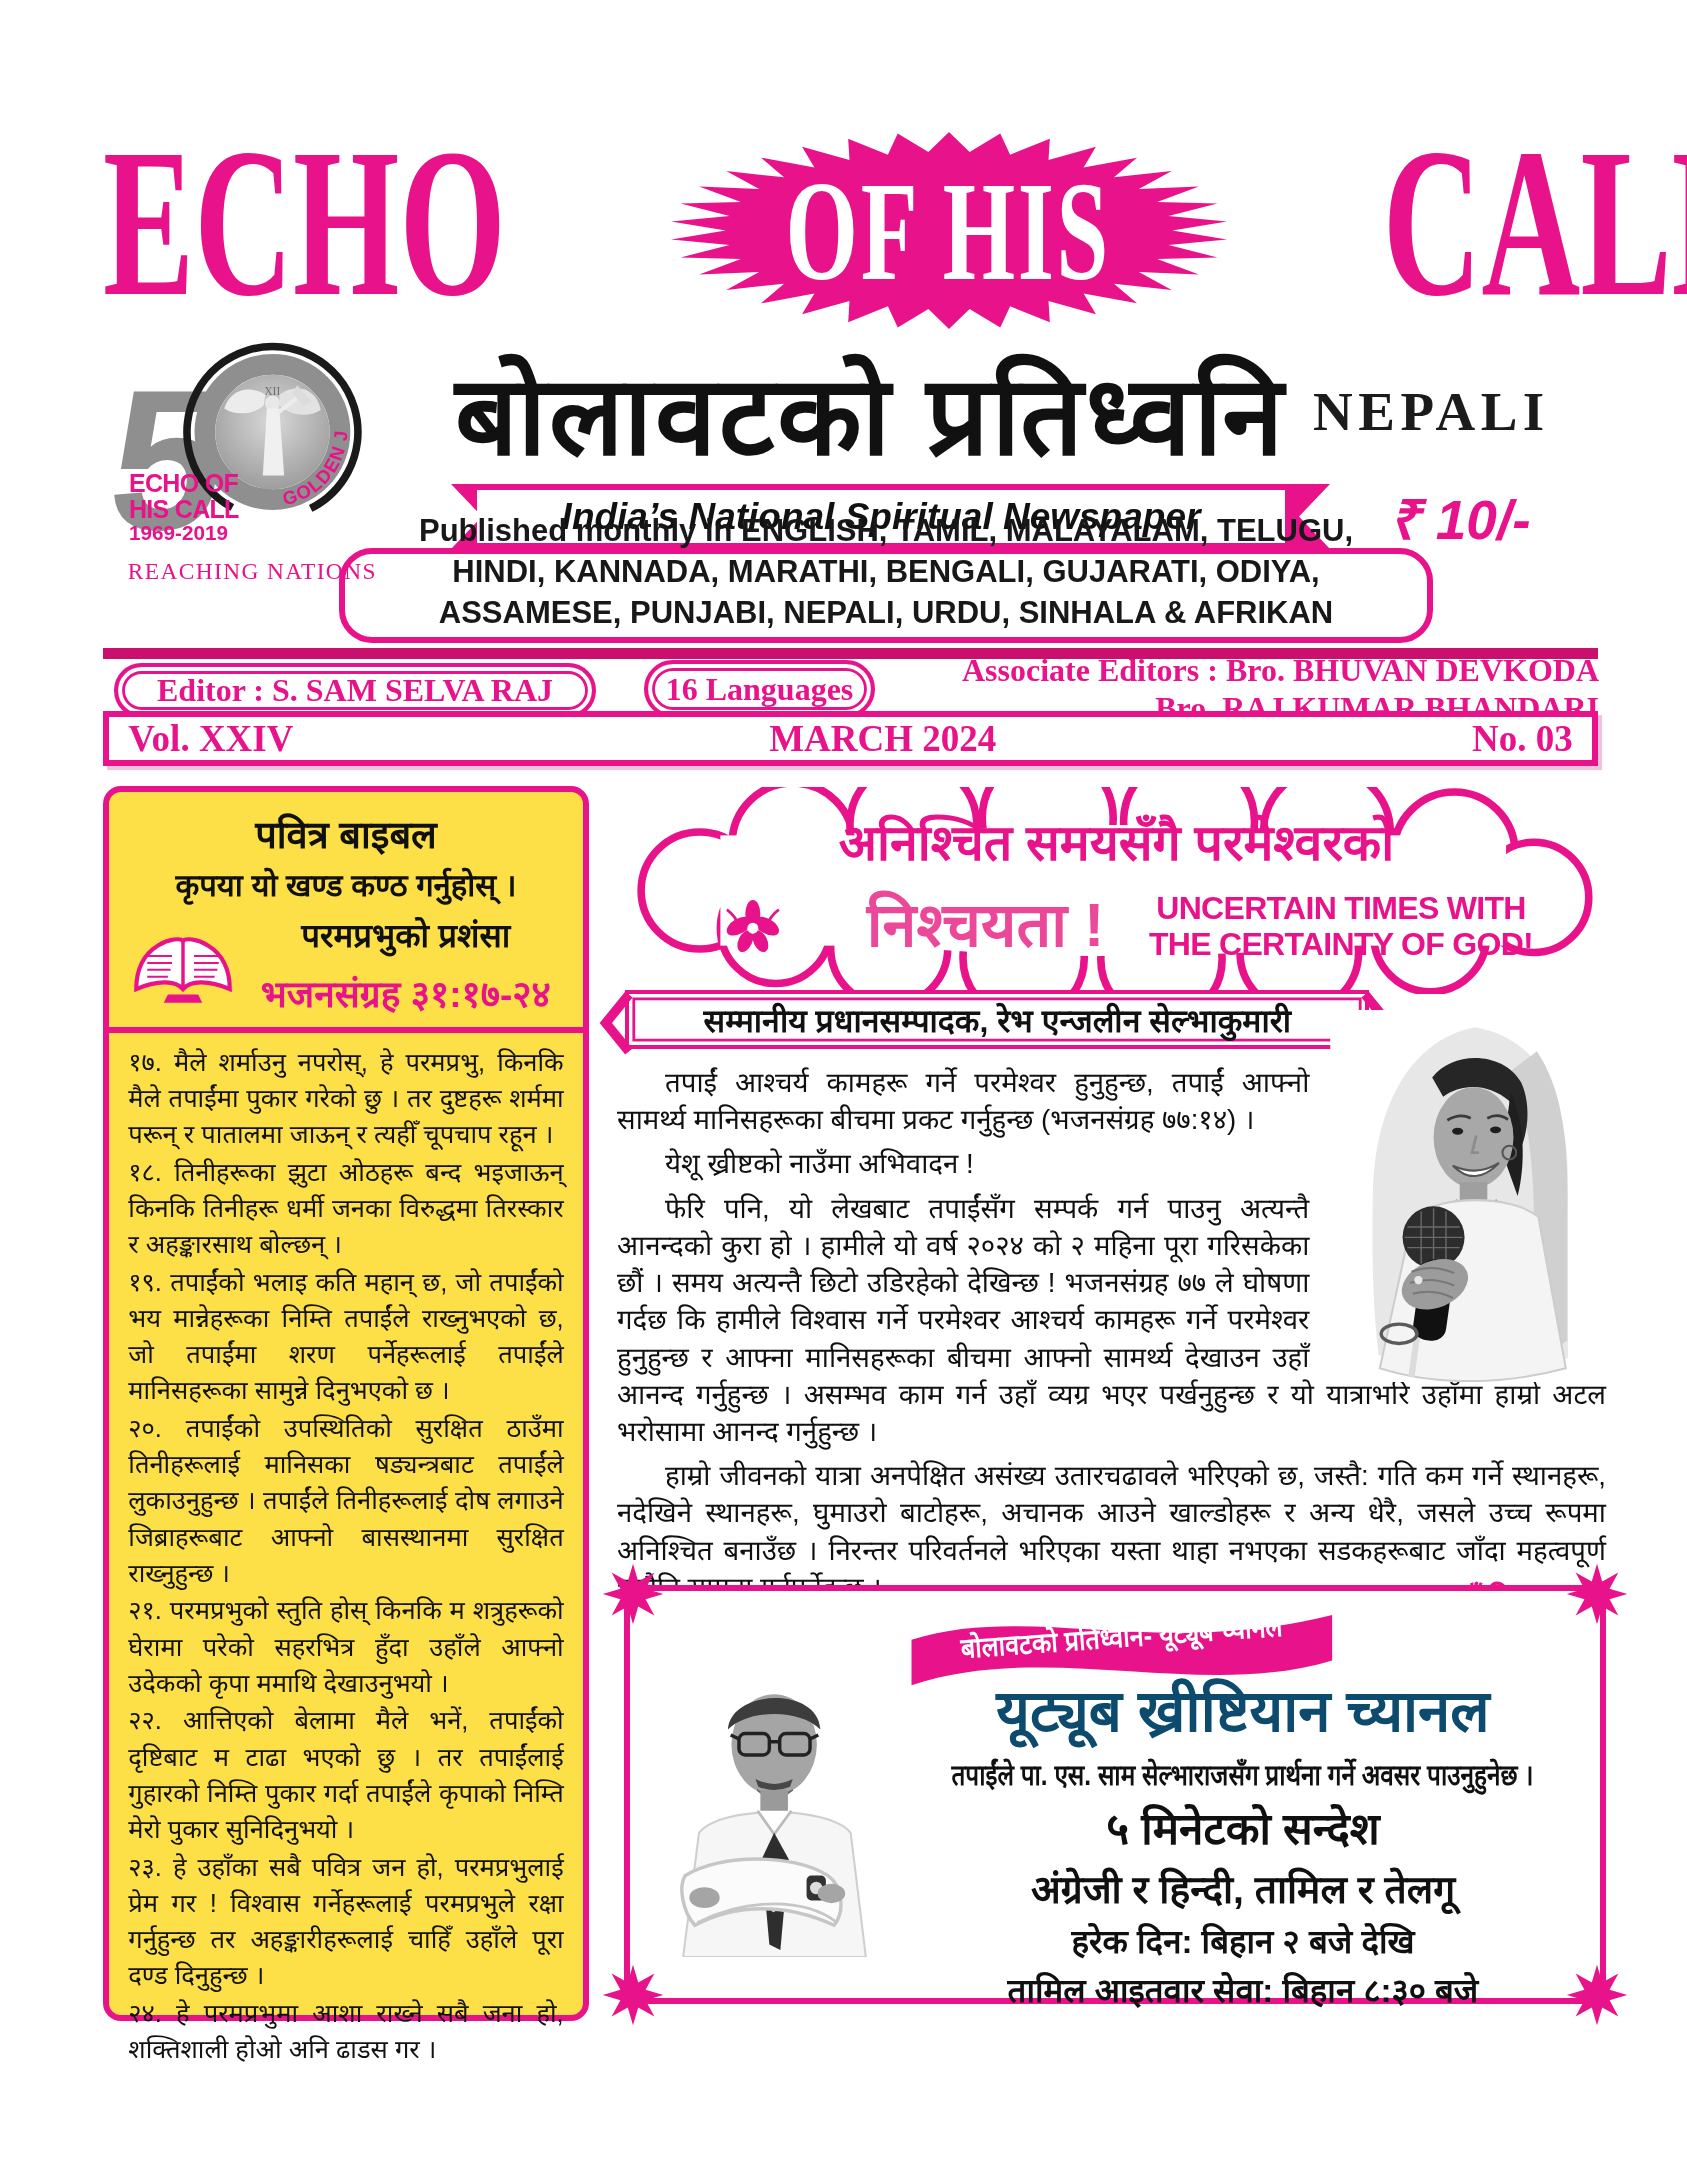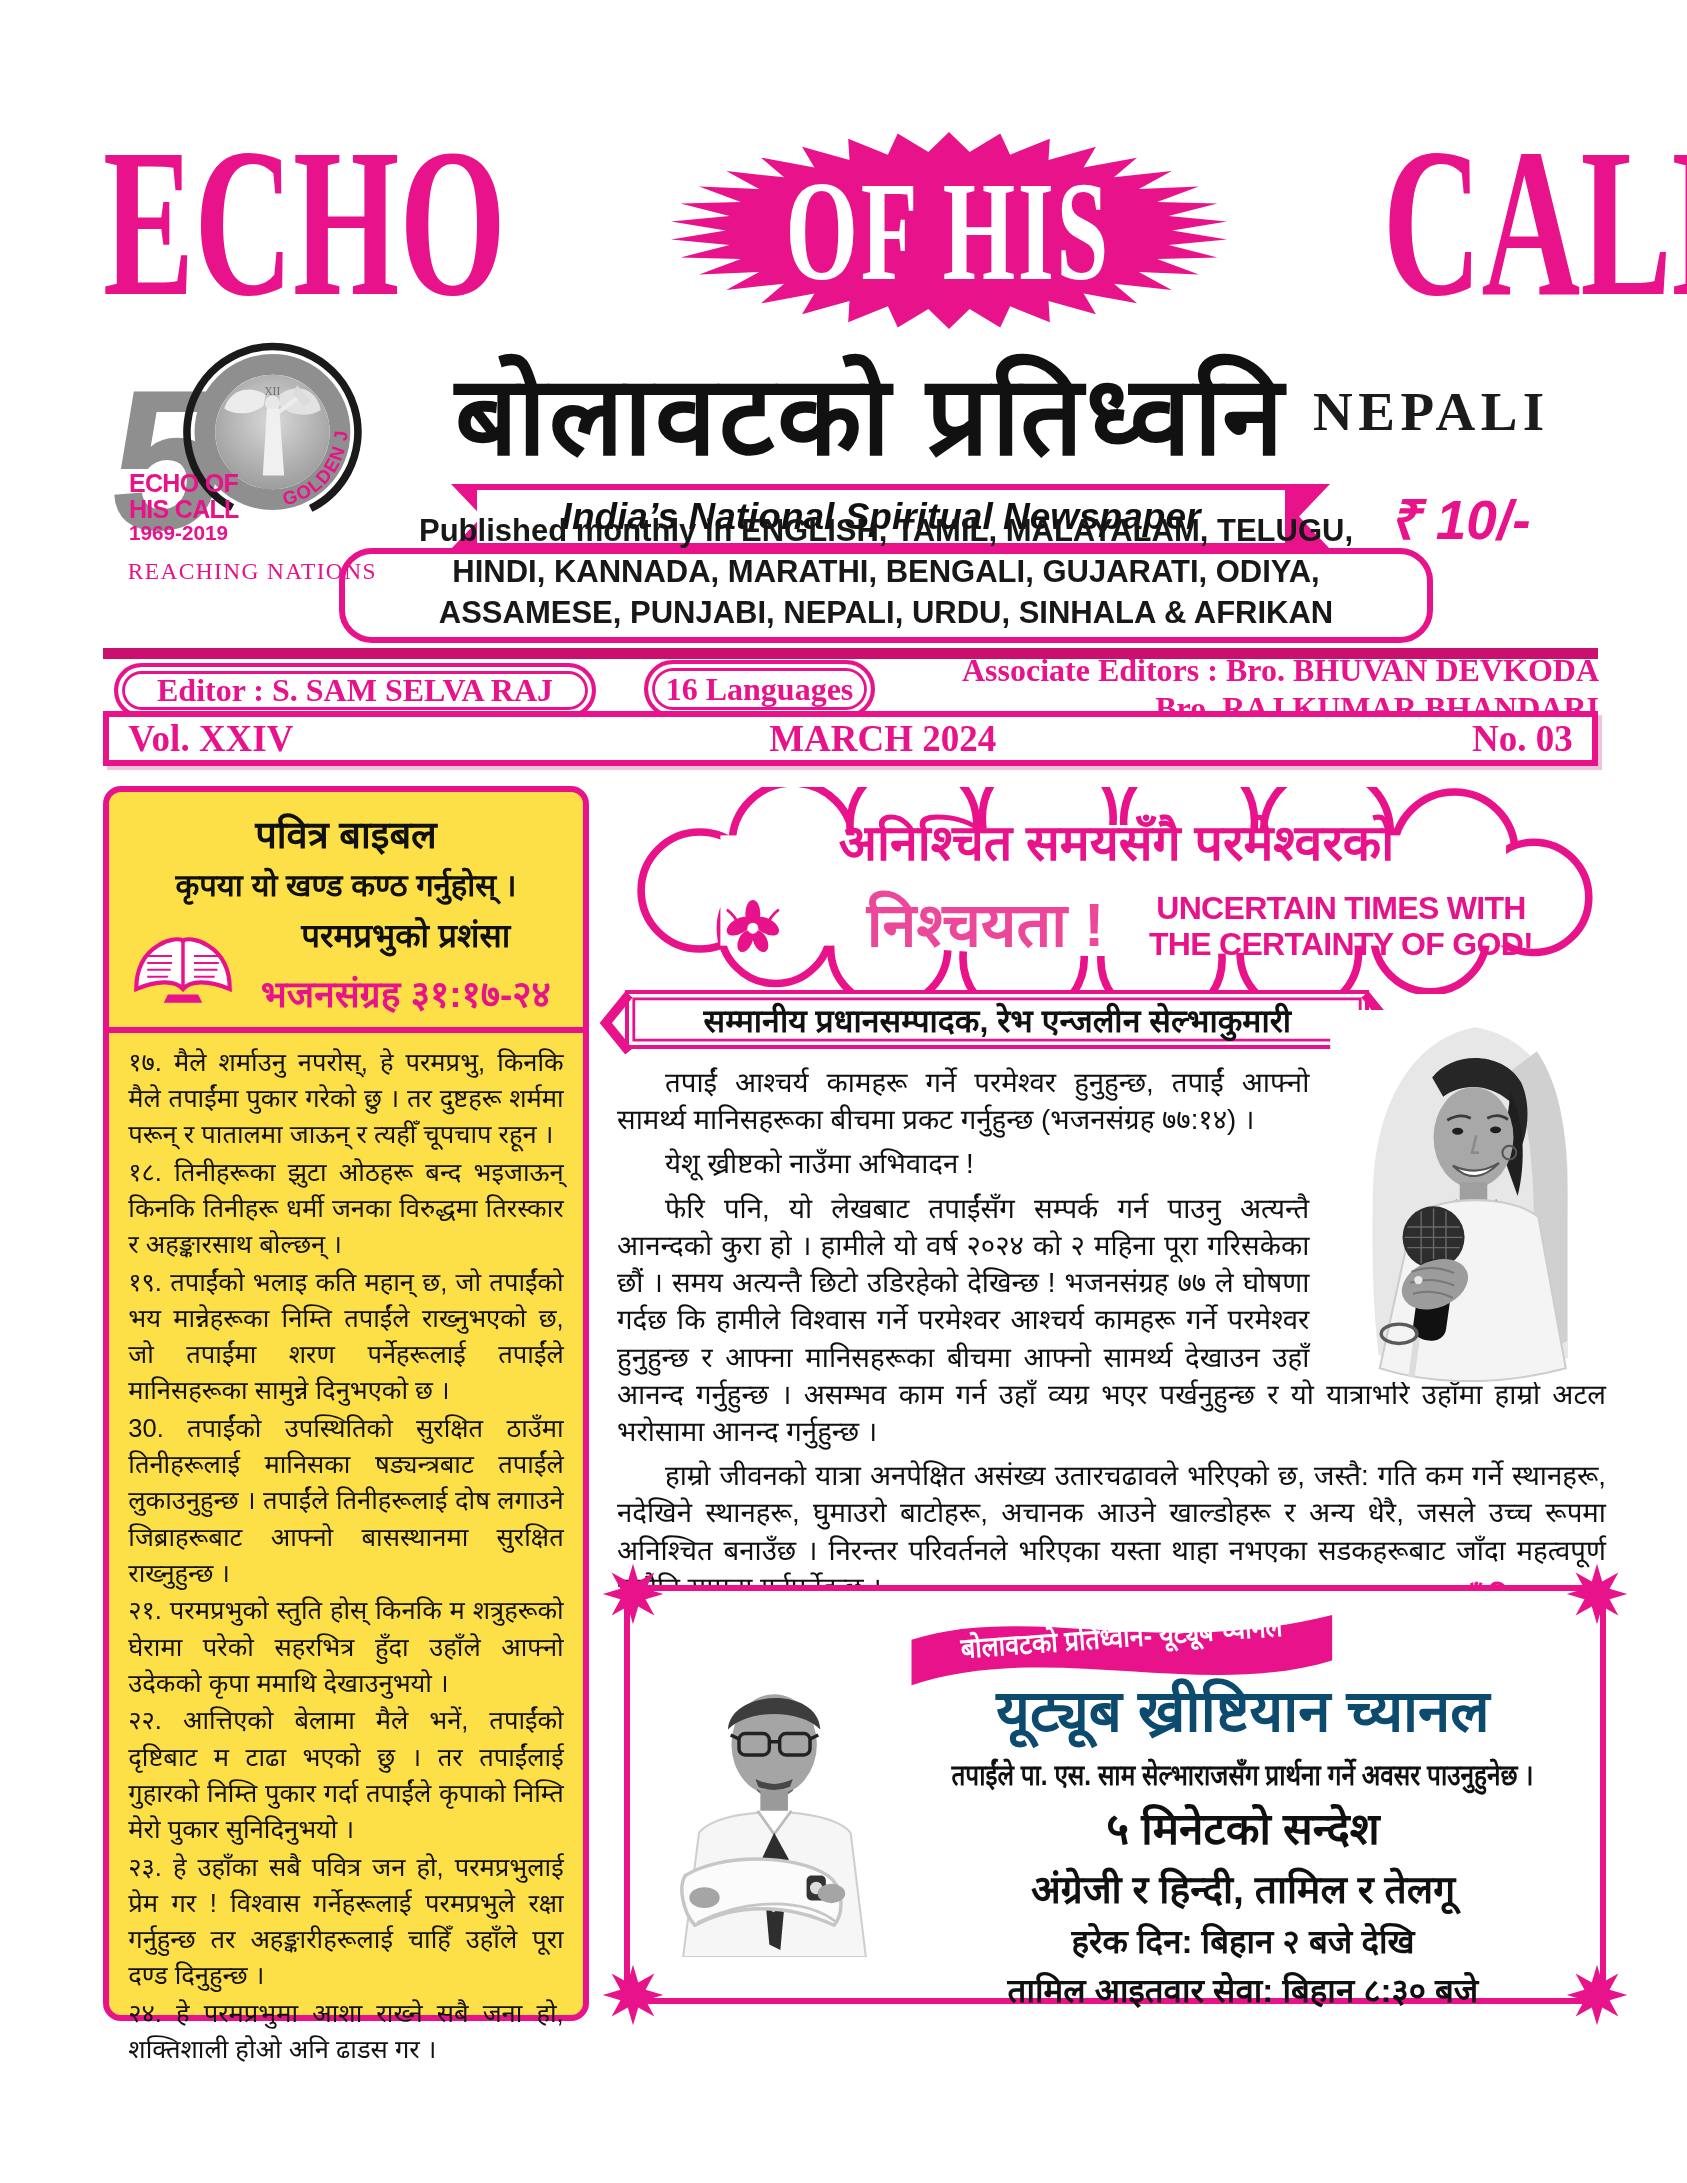--- a/index.html
+++ b/index.html
@@ -207,21 +207,21 @@
       <div class="sc-col">
         <p class="sc-section">परमप्रभुको प्रशंसा</p>
         <p class="sc-ref">भजनसंग्रह ३१:१७-२४</p>
       </div>
     </div>
     <hr class="sc-div">
     <div class="verses">
       <p>१७. मैले शर्माउनु नपरोस्, हे परमप्रभु, किनकि मैले तपाईंमा पुकार गरेको छु । तर दुष्टहरू शर्ममा परून् र पातालमा जाऊन् र त्यहीँ चूपचाप रहून ।</p>
       <p>१८. तिनीहरूका झुटा ओठहरू बन्द भइजाऊन् किनकि तिनीहरू धर्मी जनका विरुद्धमा तिरस्कार र अहङ्कारसाथ बोल्छन् ।</p>
       <p>१९. तपाईंको भलाइ कति महान् छ, जो तपाईंको भय मान्नेहरूका निम्ति तपाईंले राख्नुभएको छ, जो तपाईंमा शरण पर्नेहरूलाई तपाईंले मानिसहरूका सामुन्ने दिनुभएको छ ।</p>
-      <p>30. तपाईंको उपस्थितिको सुरक्षित ठाउँमा तिनीहरूलाई मानिसका षड्यन्त्रबाट तपाईंले लुकाउनुहुन्छ । तपाईंले तिनीहरूलाई दोष लगाउने जिब्राहरूबाट आफ्नो बासस्थानमा सुरक्षित राख्नुहुन्छ ।</p>
+      <p>२०. तपाईंको उपस्थितिको सुरक्षित ठाउँमा तिनीहरूलाई मानिसका षड्यन्त्रबाट तपाईंले लुकाउनुहुन्छ । तपाईंले तिनीहरूलाई दोष लगाउने जिब्राहरूबाट आफ्नो बासस्थानमा सुरक्षित राख्नुहुन्छ ।</p>
       <p>२१. परमप्रभुको स्तुति होस् किनकि म शत्रुहरूको घेरामा परेको सहरभित्र हुँदा उहाँले आफ्नो उदेकको कृपा ममाथि देखाउनुभयो ।</p>
       <p>२२. आत्तिएको बेलामा मैले भनें, तपाईंको दृष्टिबाट म टाढा भएको छु । तर तपाईंलाई गुहारको निम्ति पुकार गर्दा तपाईंले कृपाको निम्ति मेरो पुकार सुनिदिनुभयो ।</p>
       <p>२३. हे उहाँका सबै पवित्र जन हो, परमप्रभुलाई प्रेम गर ! विश्वास गर्नेहरूलाई परमप्रभुले रक्षा गर्नुहुन्छ तर अहङ्कारीहरूलाई चाहिँ उहाँले पूरा दण्ड दिनुहुन्छ ।</p>
       <p>२४. हे परमप्रभुमा आशा राख्ने सबै जना हो, शक्तिशाली होओ अनि ढाडस गर ।</p>
     </div>
   </aside>
 
   <section class="article">
     <svg class="cloud" viewBox="0 0 1435 300">
       <g fill="#fff" stroke="#e8128b" stroke-width="11">

